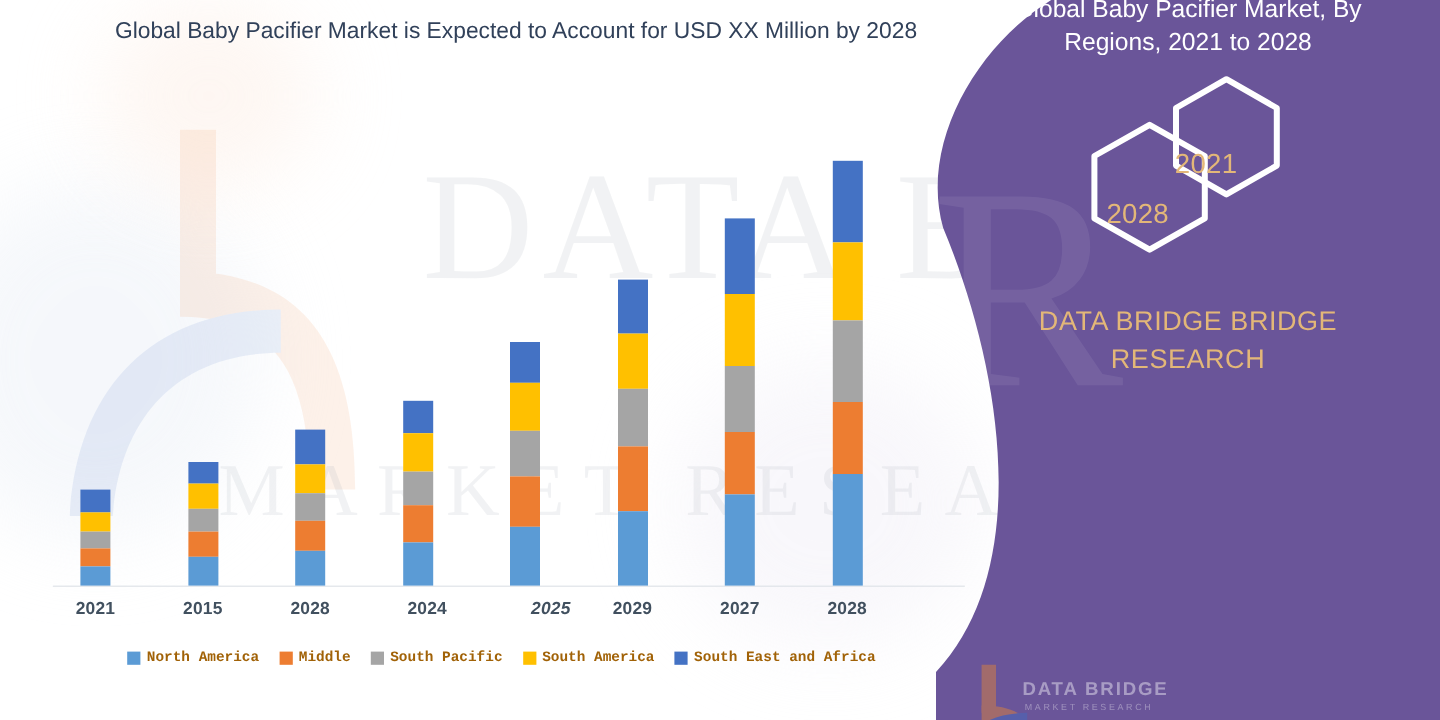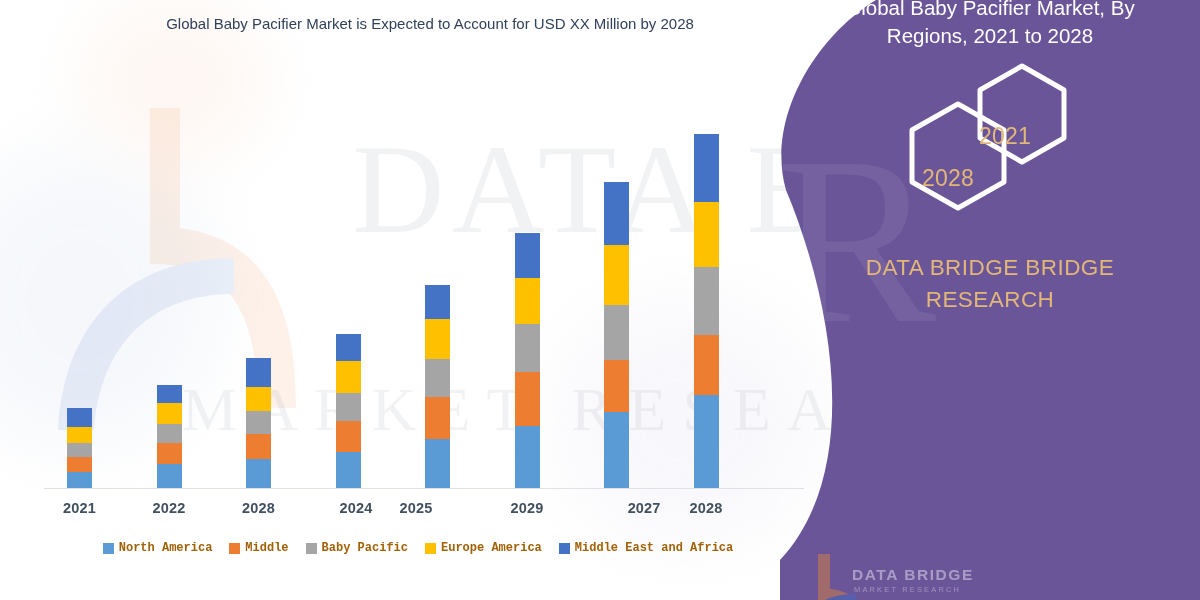--- a/index.html
+++ b/index.html
@@ -35,21 +35,21 @@
     filter:blur(34px); opacity:.55;
   }
   #blob-1{ left:-60px; top:150px; width:280px; height:300px; background:#eef2f8; }
   #blob-2{ left:84px; top:0px;  width:180px; height:160px; background:#fdf0e8; }
   #blob-3{ left:560px; top:300px; width:260px; height:240px; background:#f3f1f8; }
 
   
   #chart-title{
     position:absolute; left:90px; top:14px; width:680px;
     text-align:center; line-height:1.36;
-    font-size:15px; color:#31415a; font-weight:400;
+    font-size:19px; color:#31415a; font-weight:400;
   }
 
   
   #plot{
     position:absolute; left:0; top:0; width:900px; height:600px;
   }
   #baseline{
     position:absolute; left:44px; top:488px; width:760px; height:1px;
     background:#dfe3e8;
   }
@@ -203,50 +203,50 @@
         <div class="bar-group" style="left: 693.5px;">
           <span class="seg" title="North America 2028: 93" style="background: rgb(91, 155, 213); height: 93px;"></span>
           <span class="seg" title="Europe 2028: 60" style="background: rgb(237, 125, 49); height: 60px;"></span>
           <span class="seg" title="Asia Pacific 2028: 68" style="background: rgb(165, 165, 165); height: 68px;"></span>
           <span class="seg" title="South America 2028: 65" style="background: rgb(255, 192, 0); height: 65px;"></span>
           <span class="seg" title="Middle East and Africa 2028: 68" style="background: rgb(68, 114, 196); height: 68px;"></span>
         </div>
       </div>
     <div id="ticks">
         <div class="tick" style="left: 35.5px;">2021</div>
-        <div class="tick" style="left: 125px;">2022</div>
+        <div class="tick" style="left: 125px;">2015</div>
         <div class="tick" style="left: 214.5px;">2028</div>
         <div class="tick" style="left: 312px;">2024</div>
-        <div class="tick" style="left: 372px;">2025</div>
+        <div class="tick" style="left: 415px; font-style: italic;">2025</div>
         <div class="tick" style="left: 483px;">2029</div>
-        <div class="tick" style="left: 572.5px; text-align: right;">2027</div>
+        <div class="tick" style="left: 572.5px;">2027</div>
         <div class="tick" style="left: 662px;">2028</div>
       </div>
   </div>
 
   <div id="legend">
       <div class="legend-item">
         <span class="legend-swatch" style="background: rgb(91, 155, 213);"></span>
         <span class="legend-label">North America</span>
       </div>
       <div class="legend-item">
         <span class="legend-swatch" style="background: rgb(237, 125, 49);"></span>
         <span class="legend-label">Middle</span>
       </div>
       <div class="legend-item">
         <span class="legend-swatch" style="background: rgb(165, 165, 165);"></span>
-        <span class="legend-label">Baby Pacific</span>
+        <span class="legend-label">South Pacific</span>
       </div>
       <div class="legend-item">
         <span class="legend-swatch" style="background: rgb(255, 192, 0);"></span>
-        <span class="legend-label">Europe America</span>
+        <span class="legend-label">South America</span>
       </div>
       <div class="legend-item">
         <span class="legend-swatch" style="background: rgb(68, 114, 196);"></span>
-        <span class="legend-label">Middle East and Africa</span>
+        <span class="legend-label">South East and Africa</span>
       </div>
     </div>
 </div>
 
 <div id="brand-panel">
 
   <svg id="brand-bg" viewBox="0 0 420 600" preserveAspectRatio="none">
     <path id="brand-bg-path" d="M96 0 L420 0 L420 600 L0 600 L0 560 C84 470 52 300 6 190 C-14 120 34 38 96 0 Z" fill="#6A5599"></path>
   </svg>
 

